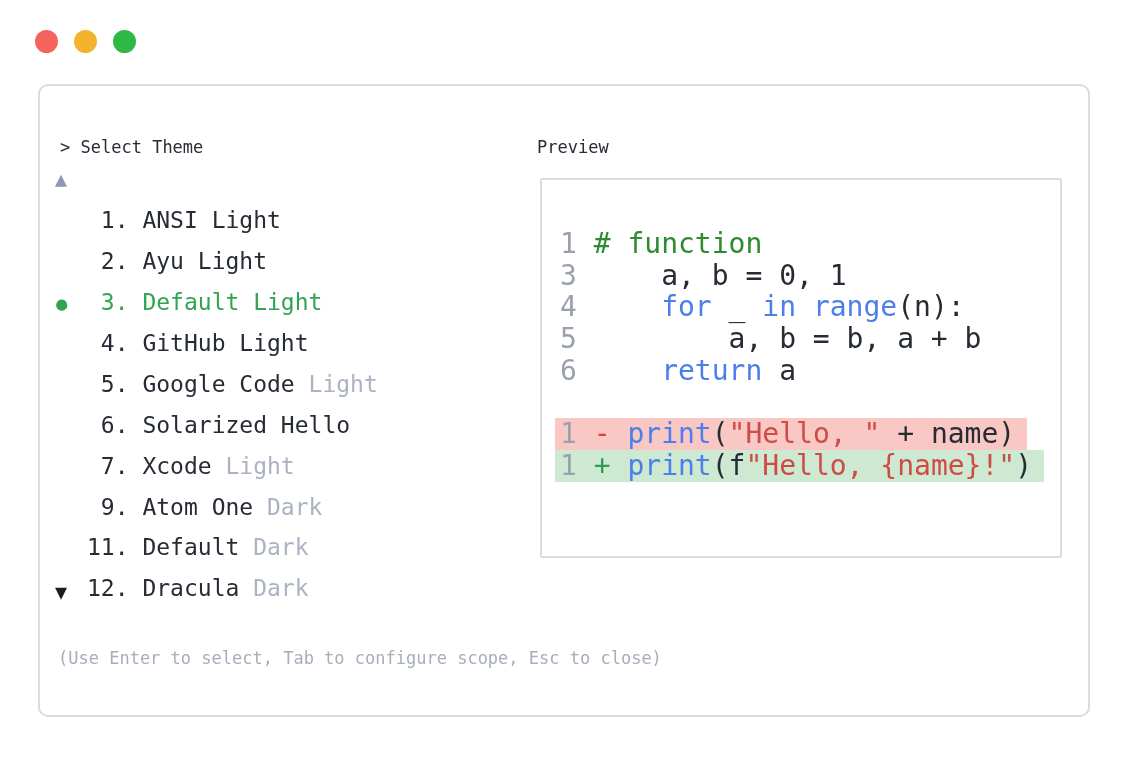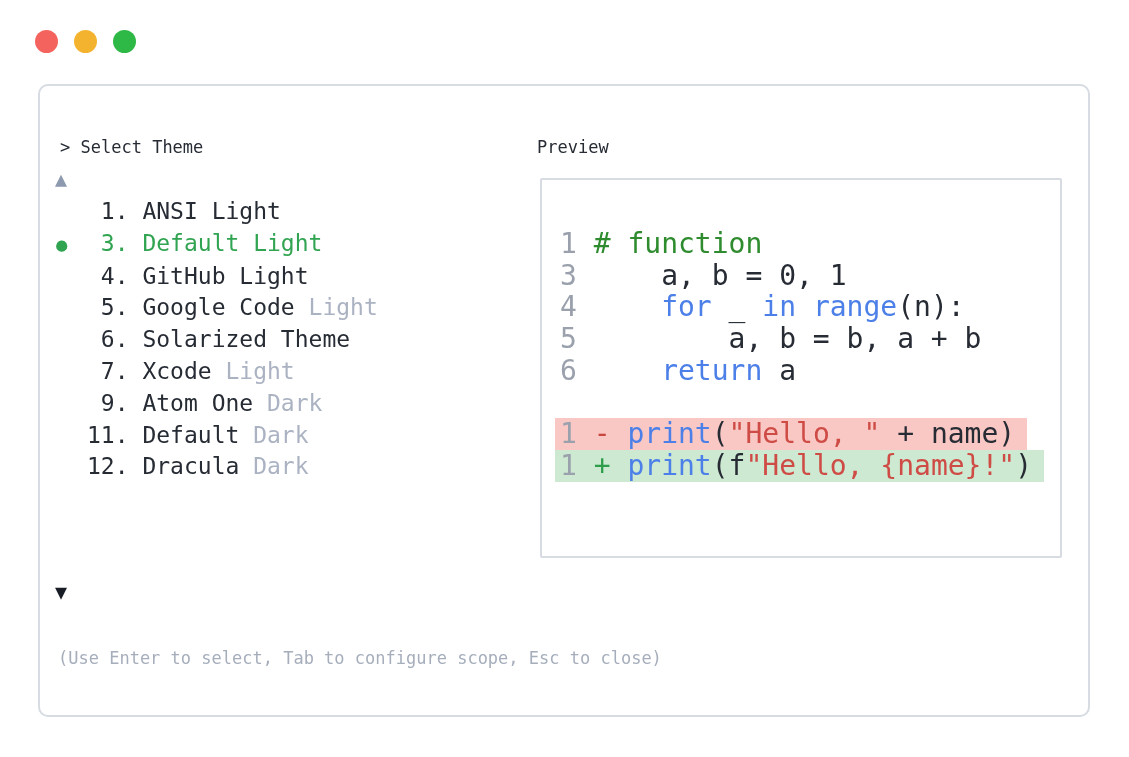--- a/index.html
+++ b/index.html
@@ -42,21 +42,21 @@
   }
 
   .mono-line { position:absolute; font-size:17px; line-height:26px; white-space:pre; }
   .prompt-row { left:60px; top:134px; color:var(--text); }
   .preview-label { left:537px; top:134px; color:var(--text); }
 
   .scroll-up { left:55px; top:166px; font-size:20px; color:var(--scroll_up); }
   .scroll-down { left:55px; top:579px; font-size:20px; color:var(--scroll_down); }
 
   .theme-list { position:absolute; left:56px; top:196px; font-size:23px; line-height:31.8px; }
-  .list-row { white-space:pre; cursor:default; }
+  .list-row { white-space:pre; cursor:default;margin-top:9px; }
   .bullet-slot { display:inline-block; width:31px; font-size:19px; color:var(--selected_green); }
   .list-num { color:var(--text); }
   .list-name { color:var(--text); }
   .list-muted { color:var(--muted); }
   .list-row.selected .list-num,
   .list-row.selected .list-name,
   .list-row.selected .list-muted { color:var(--selected_green); }
 
   .preview-box {
     position:absolute; left:540px; top:178px; width:522px; height:380px;
@@ -93,24 +93,25 @@
 <div class="panel"></div>
 
 <div class="mono-line prompt-row"><span>&gt;</span> <span>Select Theme</span></div>
 
 <div class="mono-line preview-label">Preview</div>
 
 <div class="mono-line scroll-up">▲</div>
 
 <div class="theme-list">
     <div class="list-row"><span class="bullet-slot"></span><span class="list-num"> 1. </span><span class="list-name">ANSI Light</span></div>
+    <div class="list-row"><span class="bullet-slot"></span><span class="list-num"> 2. </span><span class="list-name">Ayu Light</span></div>
     <div class="list-row selected"><span class="bullet-slot">●</span><span class="list-num"> 3. </span><span class="list-name">Default Light</span></div>
     <div class="list-row"><span class="bullet-slot"></span><span class="list-num"> 4. </span><span class="list-name">GitHub Light</span></div>
     <div class="list-row"><span class="bullet-slot"></span><span class="list-num"> 5. </span><span class="list-name">Google Code </span><span class="list-muted">Light</span></div>
-    <div class="list-row"><span class="bullet-slot"></span><span class="list-num"> 6. </span><span class="list-name">Solarized Theme</span></div>
+    <div class="list-row"><span class="bullet-slot"></span><span class="list-num"> 6. </span><span class="list-name">Solarized Hello</span></div>
     <div class="list-row"><span class="bullet-slot"></span><span class="list-num"> 7. </span><span class="list-name">Xcode </span><span class="list-muted">Light</span></div>
     <div class="list-row"><span class="bullet-slot"></span><span class="list-num"> 9. </span><span class="list-name">Atom One </span><span class="list-muted">Dark</span></div>
     <div class="list-row"><span class="bullet-slot"></span><span class="list-num">11. </span><span class="list-name">Default </span><span class="list-muted">Dark</span></div>
     <div class="list-row"><span class="bullet-slot"></span><span class="list-num">12. </span><span class="list-name">Dracula </span><span class="list-muted">Dark</span></div>
   </div>
 
 <div class="mono-line scroll-down">▼</div>
 
 <div class="preview-box"></div>
 

